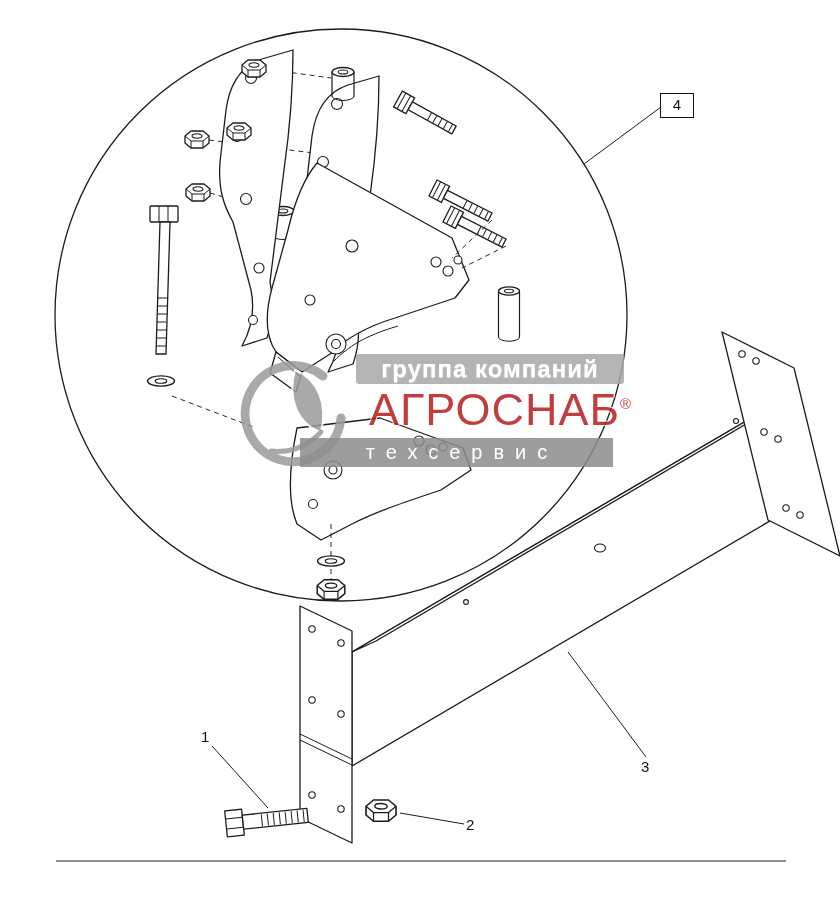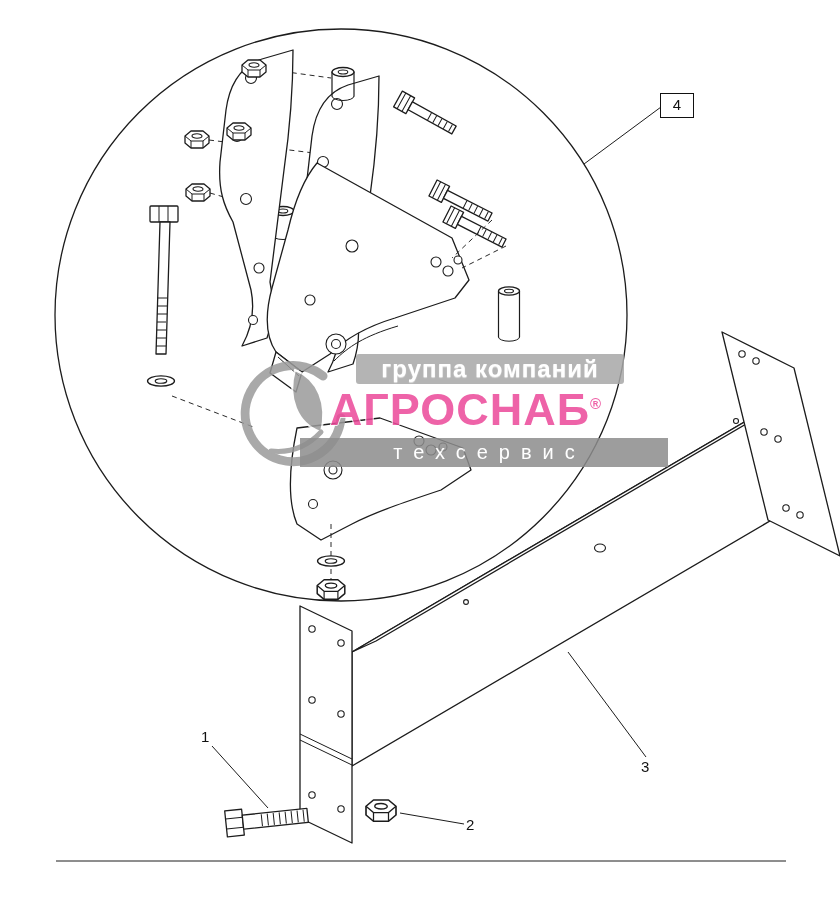--- a/index.html
+++ b/index.html
@@ -16,25 +16,25 @@
 
   .callout { position:absolute; color:#111; font-size:15px; font-weight:normal; }
   .callout.boxed { border:1.5px solid #111; width:34px; height:25px; text-align:center;
                    line-height:22px; font-size:15px; background:#fff; }
 
   .wm { position:absolute; opacity:.85; pointer-events:none; }
   .wm-band1 { left:356px; top:354px; width:268px; height:30px; background:#a8a8a8;
               border-radius:3px; color:#fff; font-weight:bold; font-size:24px;
               text-align:center; line-height:30px; letter-spacing:1px;
               text-shadow:0 1px 1px rgba(255,255,255,.6); }
-  .wm-brand { left:300px; top:384px; width:332px; text-align:center; font-size:45px;
-              font-weight:bold; color:#ec4899; letter-spacing:1px;
+  .wm-brand { left:300px; top:384px; width:332px; text-align:right; font-size:45px;
+              font-weight:normal; color:#b91c1c; letter-spacing:1px;
               text-shadow:0 1px 0 #fff, 0 -1px 0 #fff, 1px 0 0 #fff, -1px 0 0 #fff; }
   .wm-brand .reg { font-size:15px; vertical-align:super; }
-  .wm-band2 { left:300px; top:438px; width:368px; height:29px; background:#8d8d8d;
+  .wm-band2 { left:300px; top:438px; width:313px; height:29px; background:#8d8d8d;
               color:#fff; font-size:20px; letter-spacing:11px; text-indent:11px;
               text-align:center; line-height:29px; }
   .wm-leaf  { left:236px; top:354px; width:112px; height:118px; }
 </style>
 </head>
 <body>
 
 <div class="stage">
 
   <svg class="linework" width="840" height="900" viewBox="0 0 840 900">

